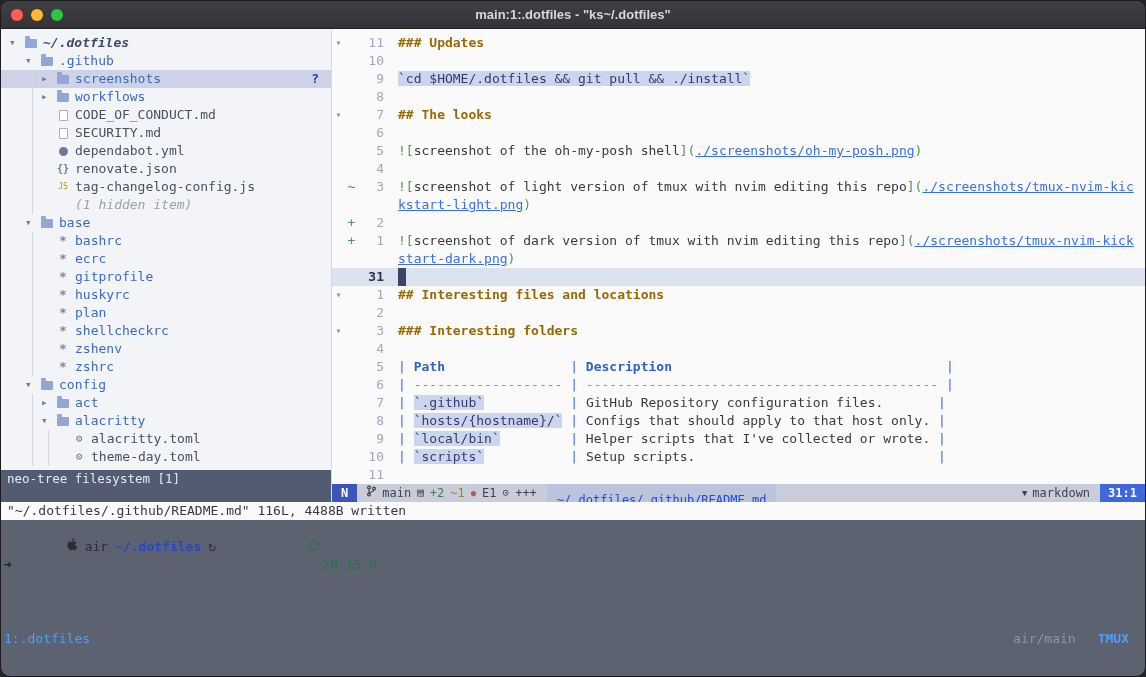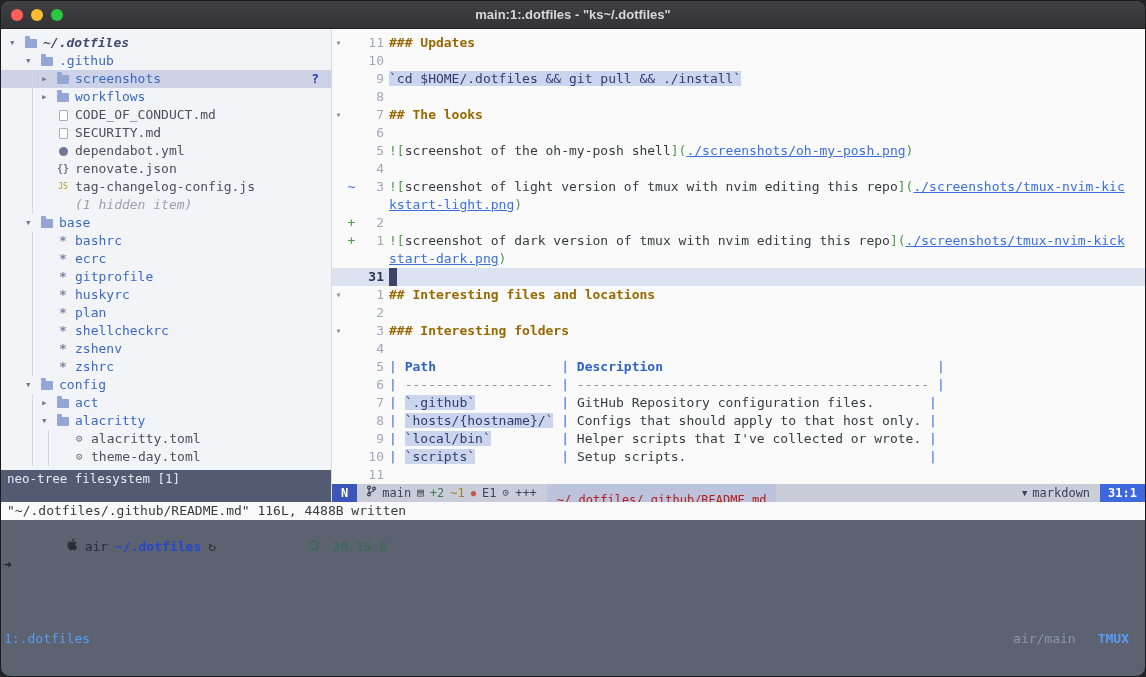--- a/index.html
+++ b/index.html
@@ -44,53 +44,53 @@
   .badge-square{color:#d4862a;font-size:11px}
   .tree-status{height:32px;flex:none;background:#525b72;color:#e6e9f2;padding-left:6px;font-size:12.5px}
   
   .editor-col{flex:1;display:flex;flex-direction:column;background:#fafafa;min-width:0}
   .editor{flex:1;padding-top:5px;overflow:hidden}
   .eline{height:18px;display:flex;white-space:pre}
   .eline.cursorline{background:#dde2f1}
   .fold{width:13px;flex:none;color:#8c93a8;text-align:center;font-size:10px}
   .sign{width:13px;flex:none;text-align:center}
   .sign-add{color:#4a9a4a}.sign-change{color:#3a6fe0}
-  .lnum{width:26px;flex:none;text-align:right;color:#a2a7ba;margin-right:5px}
+  .lnum{width:26px;flex:none;text-align:right;color:#a2a7ba;margin-right:14px}
   .cursorline .lnum{color:#2e3652;font-weight:bold}
   .ltext{white-space:pre}
   .seg-h{color:#986801;font-weight:bold}
   .seg-code{background:#ccd5ee;color:#333b6e}
   .seg-punct{color:#4a9a4a}
   .seg-url{color:#3a6fe0;text-decoration:underline}
   .seg-pipe{color:#3a6fe0}
   .seg-th{color:#2f62c4;font-weight:bold}
   .seg-dash{color:#8a91a6}
   .seg-text{color:#383a42}
   .seg-cursor{background:#3b4464;display:inline-block;width:8px;height:18px}
   
   .statusline{height:18px;flex:none;display:flex;align-items:stretch;background:#c9cdd9;color:#3c4354;font-size:12px}
   .sl-mode{background:#3b55b8;color:#fff;font-weight:bold;padding:0 9px;display:flex;align-items:center}
   .sl-left{display:flex;align-items:center;gap:6px;padding:0 10px}
   .sl-ic{font-size:11px}
   .sl-add{color:#3e7d4e}
   .sl-chg{color:#a87f2a}
   .sl-diagdot{color:#c05a4e;font-size:9px}
-  .sl-path{background:#bcc3dc;color:#b91c1c;display:flex;align-items:center;padding:16px 10px}
+  .sl-path{background:#bcc3dc;color:#1d4ed8;display:flex;align-items:center;padding:16px 10px}
   .sl-fill{flex:1}
   .sl-ft{display:flex;align-items:center;gap:5px;padding:0 10px}
   .ft-icon{font-size:9px}
   .sl-pos{background:#3e68dd;color:#fff;font-weight:bold;display:flex;align-items:center;padding:0 8px}
   
   .cmdline{height:18px;flex:none;background:#fafafa;color:#383a42;padding-left:6px;white-space:pre}
   .shell{flex:1;display:flex;flex-direction:column;padding-left:3px;color:#2b2d36;min-height:0}
   .shell-gap{height:18px;flex:none}
   .prompt-line{height:18px;flex:none;display:flex;align-items:center;gap:7px;white-space:pre}
   .p-cwd{color:#2547d0;font-weight:bold}
   .p-sync{color:#2b2d36}
-  .p-node{display:flex;align-items:center;gap:13px;color:#2e6e4e;margin-left:8px}
+  .p-node{display:flex;align-items:flex-end;gap:3px;color:#2e6e4e;margin-left:8px}
   .arrow-line{height:18px;flex:none;color:#1d1f28;font-weight:bold}
   .spacer{flex:1}
   .tmuxbar{height:18px;flex:none;display:flex;align-items:center;margin-bottom:28px;padding-right:16px}
   .tmux-window{color:#569df2}
   .tmux-session{margin-left:auto;color:#8a96ab}
   .tmux-label{color:#569df2;font-weight:bold;margin-left:22px}
 </style>
 </head>
 <body>
 

